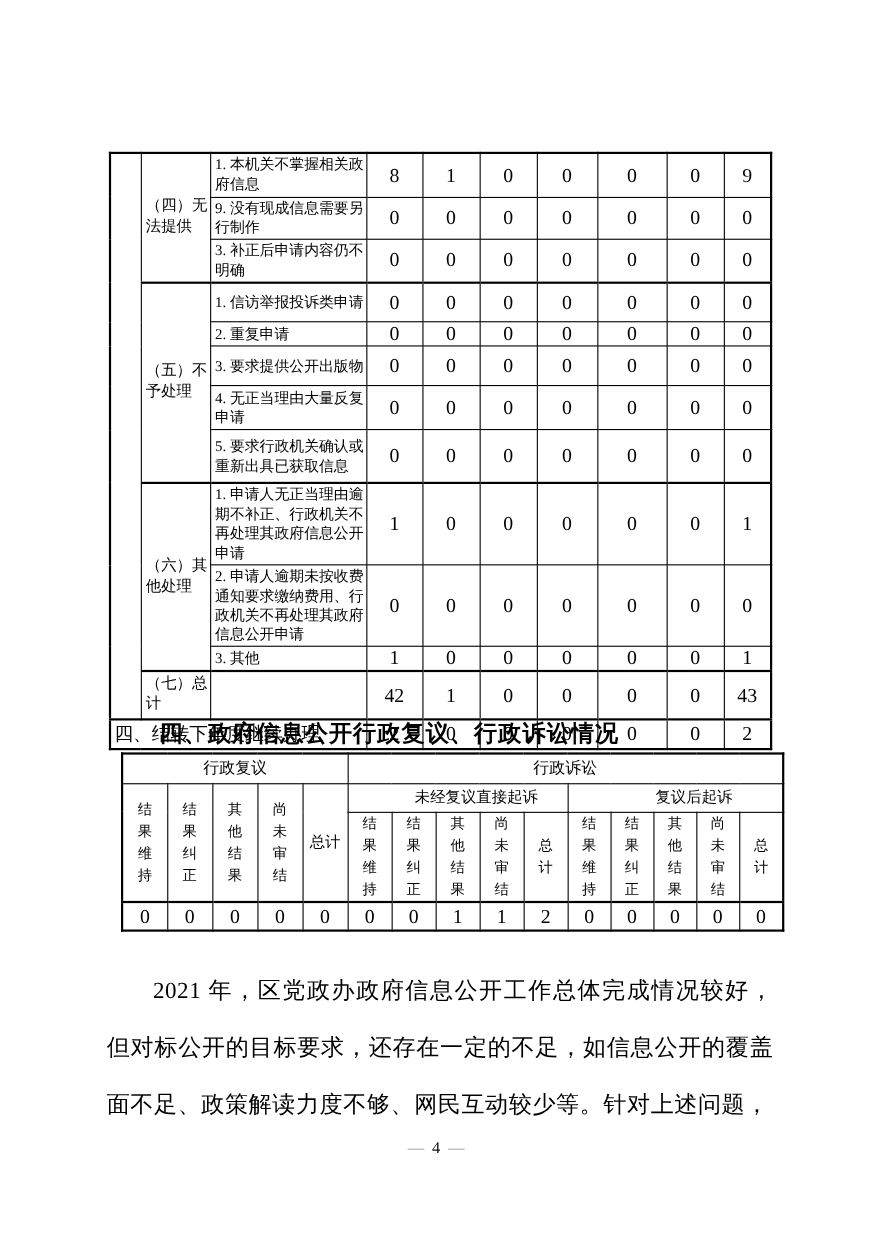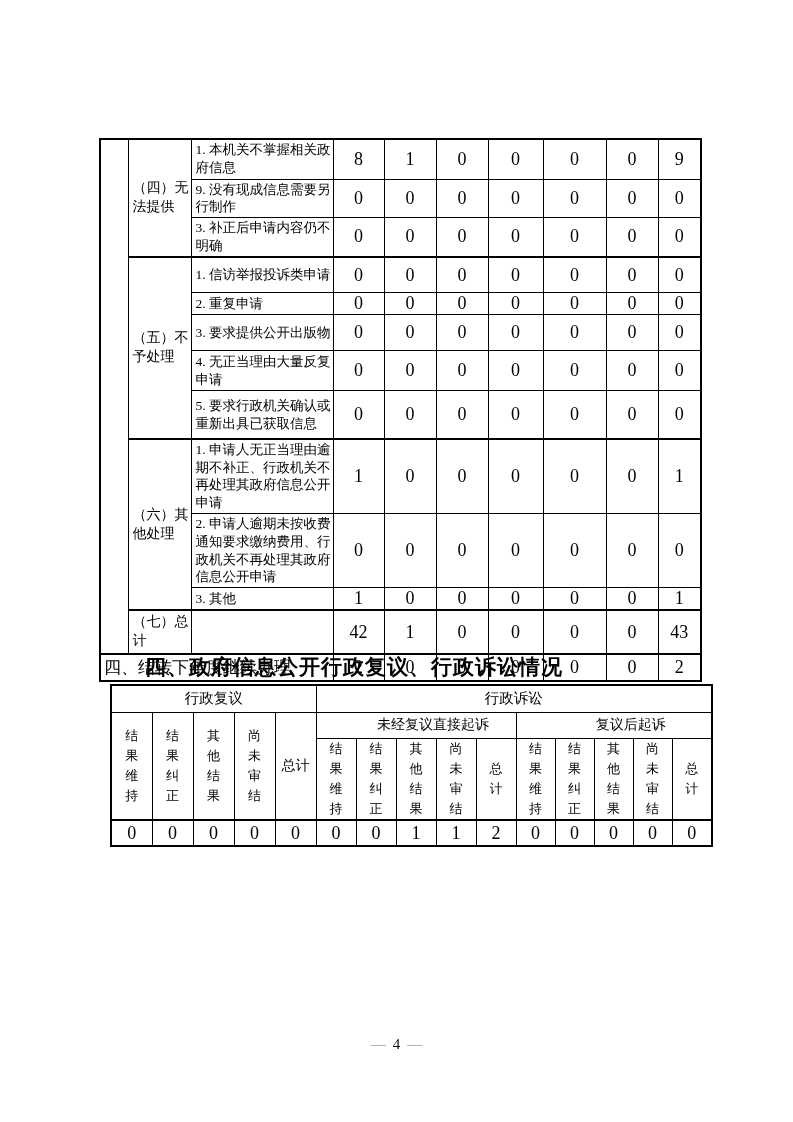--- a/index.html
+++ b/index.html
@@ -363,18 +363,19 @@
           <td class="val2">0</td>
           <td class="val2">0</td>
           <td class="val2">0</td>
           <td class="val2">0</td>
           <td class="val2">0</td>
         </tr>
       </tbody>
   </table>
 
 
+  <p class="para">2021 年，区党政办政府信息公开工作总体完成情况较好，但对标公开的目标要求，还存在一定的不足，如信息公开的覆盖面不足、政策解读力度不够、网民互动较少等。针对上述问题，</p>
 
   <div class="page-num">
     <span class="dash">—</span><span class="num">4</span><span class="dash">—</span>
   </div>
 
 </div>
 
 </body></html>

